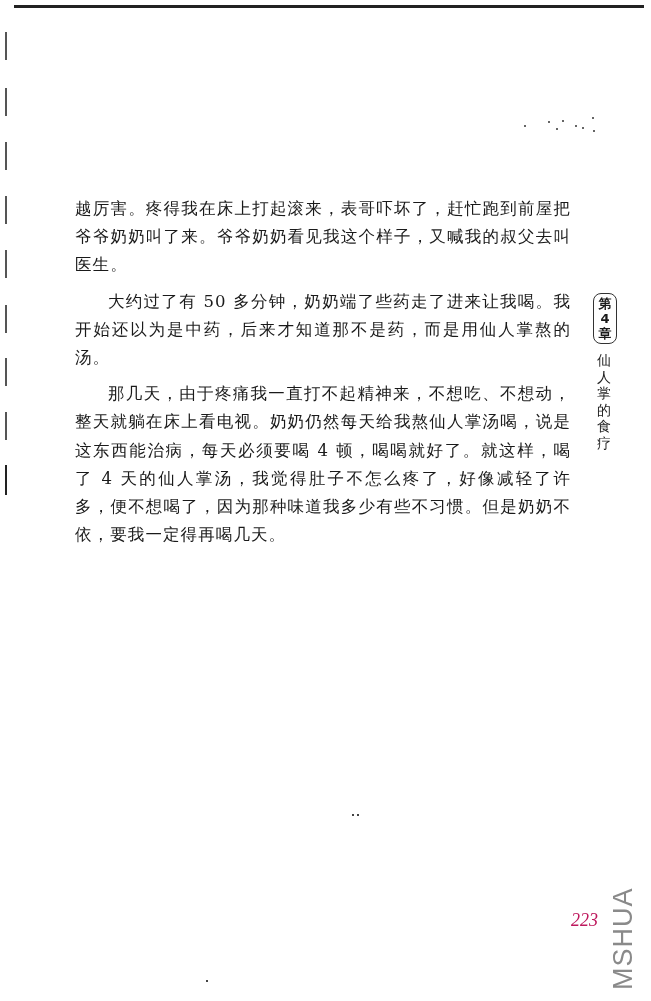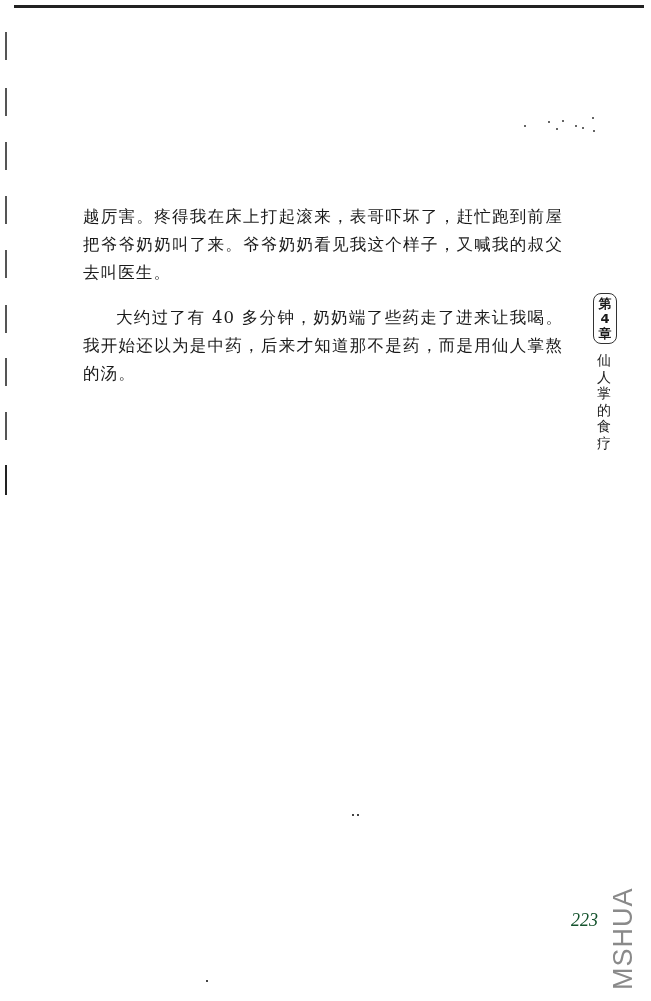--- a/index.html
+++ b/index.html
@@ -46,21 +46,21 @@
       position: absolute;
       left: 67px;
       top: 187px;
       width: 512px;
       font-size: 16.5px;
       line-height: 28.2px;
       letter-spacing: 1.1px;
       text-align: justify;
     }
     .body-text p {
-      margin: 16px;
+      margin: 8px;
       text-indent: 2em;
     }
     .body-text p.cont {
       text-indent: 0;
     }
     .chapter-tab {
       position: absolute;
       left: 593px;
       top: 293px;
       width: 22px;
@@ -90,21 +90,21 @@
     .chapter-title span {
       display: block;
     }
     .page-number {
       position: absolute;
       left: 571px;
       top: 910px;
       font-family: "Liberation Serif", serif;
       font-style: italic;
       font-size: 18px;
-      color: #14532d;
+      color: #be185d;
     }
     .watermark {
       position: absolute;
       left: 608px;
       top: 990px;
       transform: rotate(-90deg);
       transform-origin: left top;
       font-family: "Liberation Sans", sans-serif;
       font-size: 27px;
       letter-spacing: 1px;
@@ -141,21 +141,22 @@
   <div class="speck" style="left:56px;top:13px;"></div>
   <div class="speck" style="left:62px;top:5px;"></div>
   <div class="speck" style="left:75px;top:10px;"></div>
   <div class="speck" style="left:82px;top:12px;"></div>
   <div class="speck" style="left:92px;top:2px;"></div>
   <div class="speck" style="left:93px;top:15px;"></div>
 </div>
 
 <div class="body-text">
   <p class="cont">越厉害。疼得我在床上打起滚来，表哥吓坏了，赶忙跑到前屋把爷爷奶奶叫了来。爷爷奶奶看见我这个样子，又喊我的叔父去叫医生。</p>
-  <p>大约过了有 40 多分钟，奶奶端了些药走了进来让我喝。我开始还以为是中药，后来才知道那不是药，而是用仙人掌熬的汤。</p>
+  <p>大约过了有 50 多分钟，奶奶端了些药走了进来让我喝。我开始还以为是中药，后来才知道那不是药，而是用仙人掌熬的汤。</p>
+  <p>那几天，由于疼痛我一直打不起精神来，不想吃、不想动，整天就躺在床上看电视。奶奶仍然每天给我熬仙人掌汤喝，说是这东西能治病，每天必须要喝 4 顿，喝喝就好了。就这样，喝了 4 天的仙人掌汤，我觉得肚子不怎么疼了，好像减轻了许多，便不想喝了，因为那种味道我多少有些不习惯。但是奶奶不依，要我一定得再喝几天。</p>
 </div>
 
 <div class="chapter-tab">
   <span>第</span>
   <span>4</span>
   <span>章</span>
 </div>
 
 <div class="chapter-title">
   <span>仙</span>

